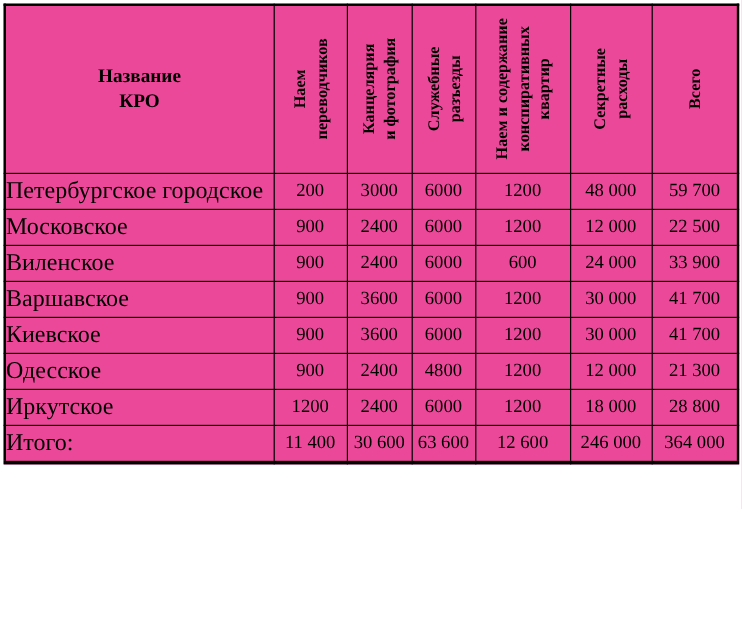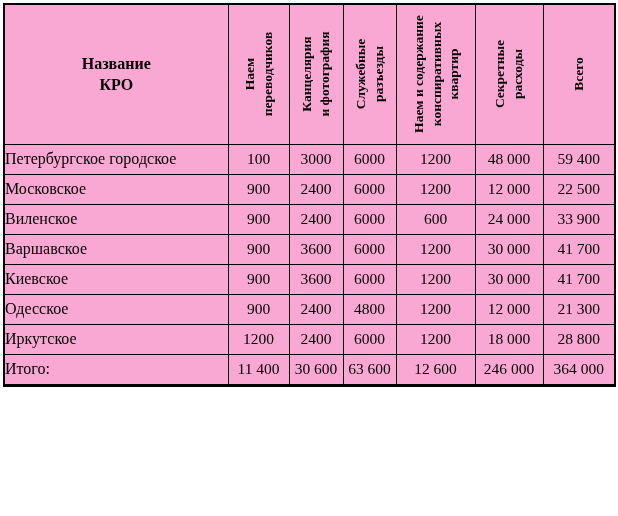--- a/index.html
+++ b/index.html
@@ -17,21 +17,21 @@
     height: 516px;
     box-sizing: border-box;
     padding: 3px 3px 0 3px;
   }
   table.grid {
     border-collapse: collapse;
     table-layout: fixed;
     width: 612px;
     border: 2px solid #000;
     border-bottom: 3px solid #000;
-    background: #f9a8d4;
+    background: #ec4899;
   }
   table.grid th, table.grid td {
     border: 1px solid #000;
     padding: 0;
     overflow: hidden;
   }
   
   col.c-name  { width: 224px; }
   col.c-v0    { width: 61px; }
   col.c-v1    { width: 54px; }
@@ -62,21 +62,21 @@
     left: 50%;
     width: 134px;
     transform: translate(-50%, -50%) rotate(-90deg);
     font-weight: bold;
     font-size: 13.5px;
     line-height: 1.3;
     text-align: center;
     white-space: pre-line;
   }
   td.rowname {
-    font-size: 16px;
+    font-size: 20px;
     text-align: left;
     vertical-align: middle;
     padding-left: 8px;
     white-space: nowrap;
   }
   td.num {
     font-size: 15.5px;
     text-align: center;
     vertical-align: middle;
     white-space: nowrap;
@@ -122,26 +122,26 @@
 расходы</div>
           </th>
         <th class="rot">
             <div class="rot-inner">Всего</div>
           </th>
       </tr>
     </thead>
     <tbody>
       <tr class="data-row">
         <td class="rowname">Петербургское городское</td>
-        <td class="num">100</td>
+        <td class="num">200</td>
         <td class="num">3000</td>
         <td class="num">6000</td>
         <td class="num">1200</td>
         <td class="num">48 000</td>
-        <td class="num">59 400</td>
+        <td class="num">59 700</td>
       </tr>
       <tr class="data-row">
         <td class="rowname">Московское</td>
         <td class="num">900</td>
         <td class="num">2400</td>
         <td class="num">6000</td>
         <td class="num">1200</td>
         <td class="num">12 000</td>
         <td class="num">22 500</td>
       </tr>

